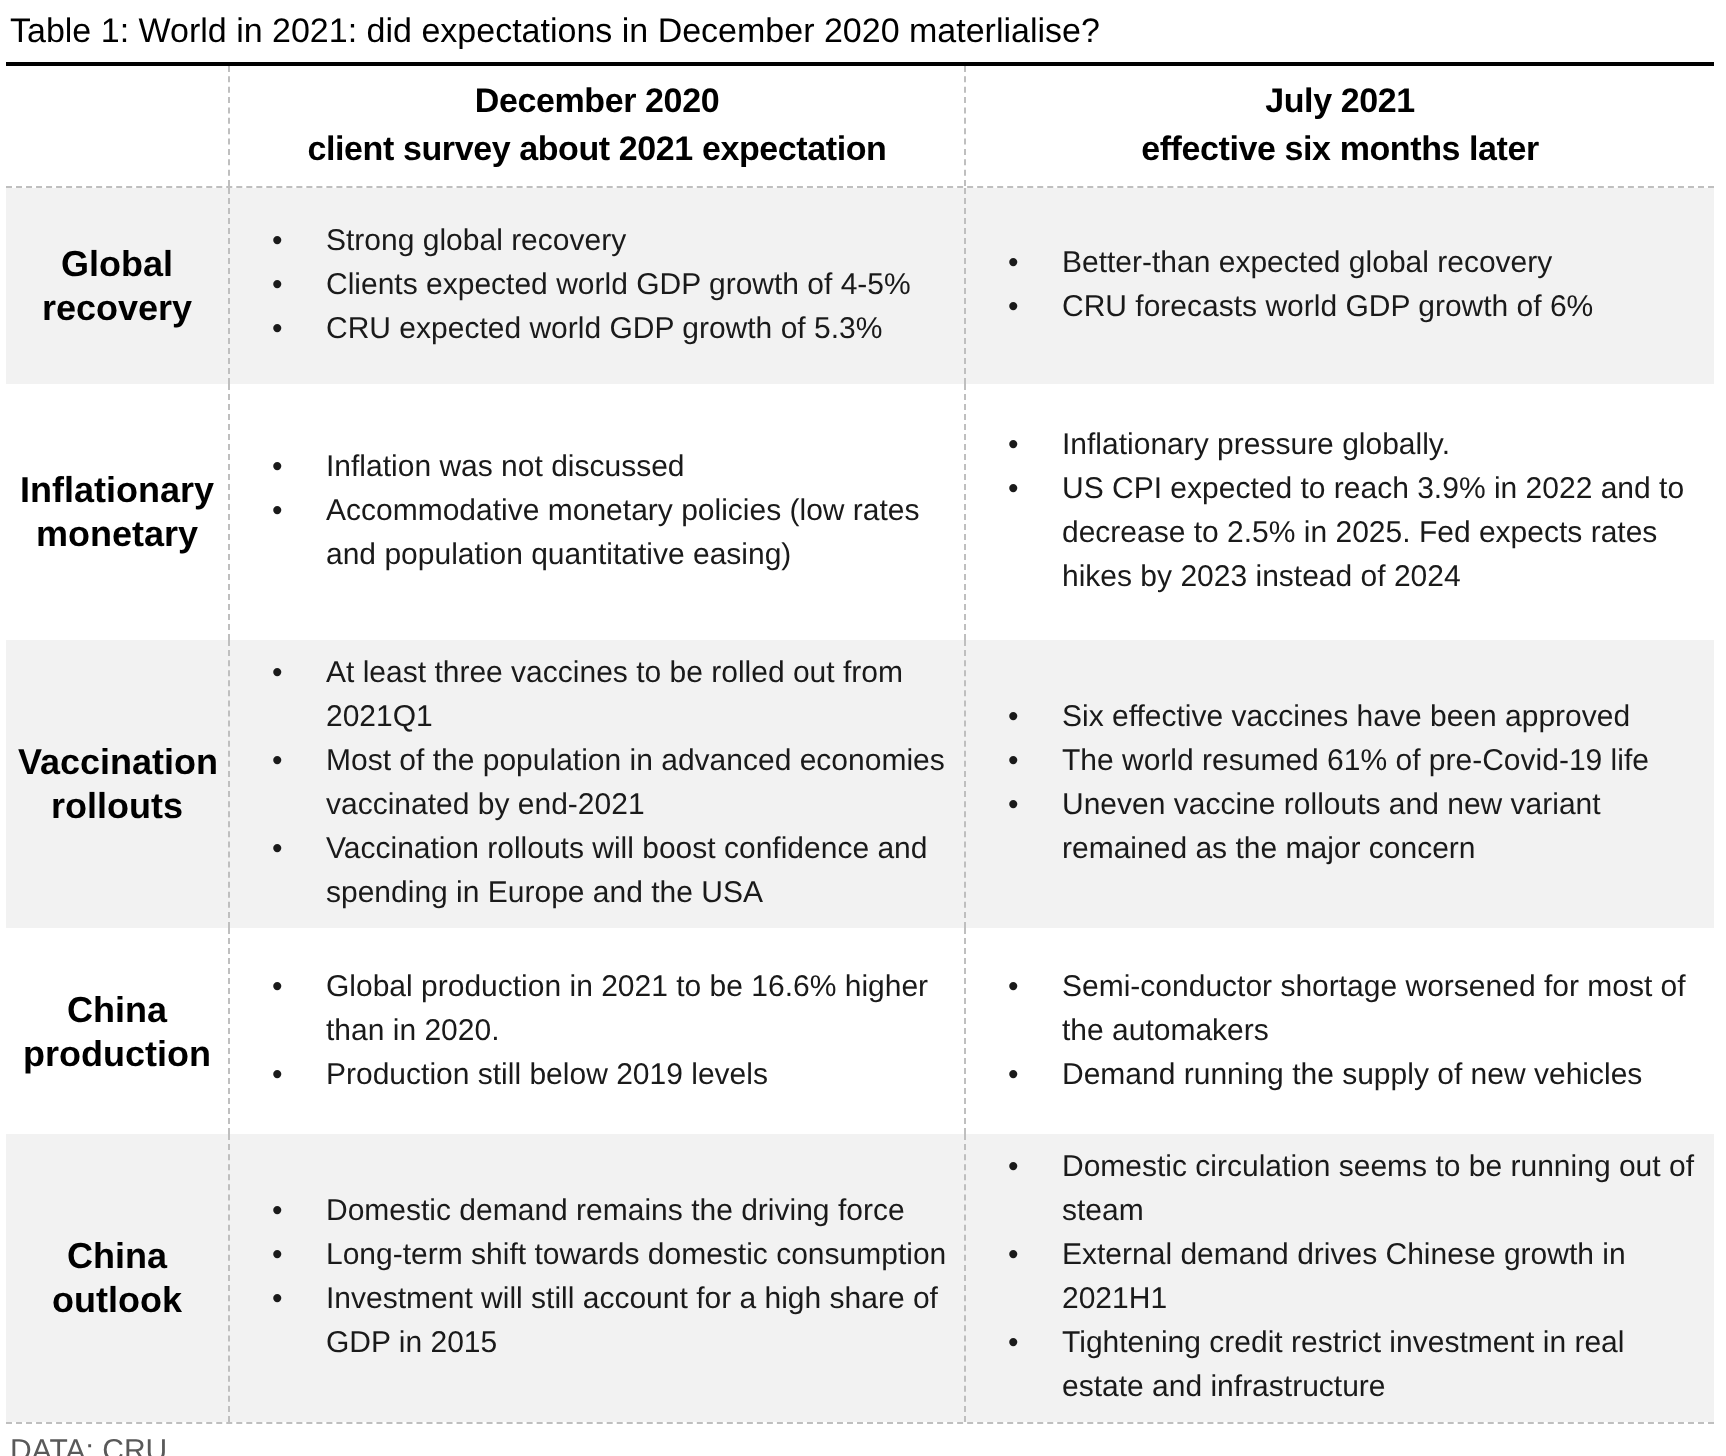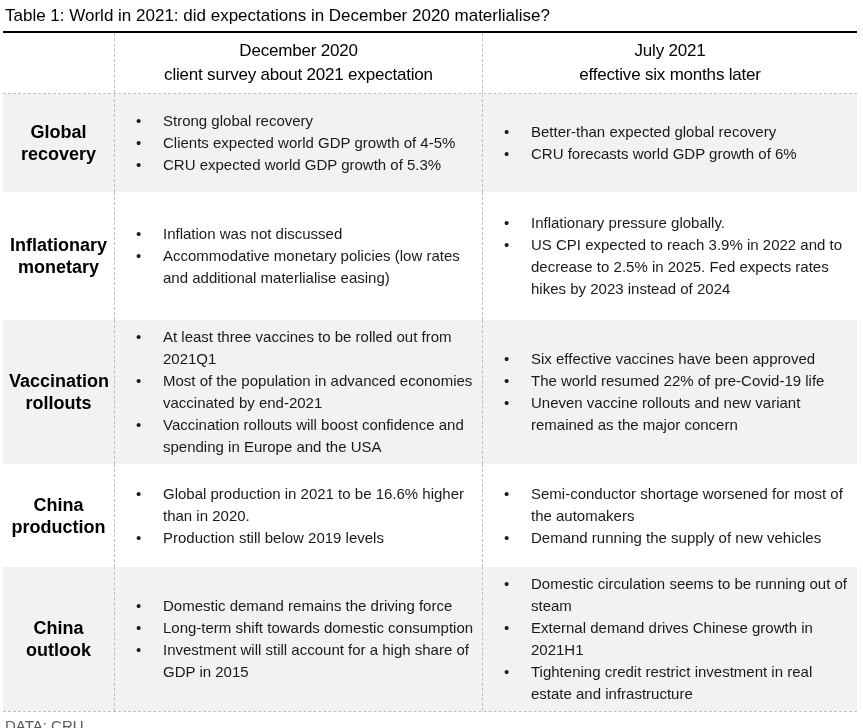--- a/index.html
+++ b/index.html
@@ -29,21 +29,21 @@
     border-bottom: 1px dashed #bfbfbf;
   }
   .thead {
     display: grid;
     grid-template-columns: 111px 368px 1fr;
     border-bottom: 1px dashed #bfbfbf;
     min-height: 60px;
   }
   .hcell {
     text-align: center;
-    font-weight: normal;
+    font-weight: bold;
     font-size: 17px;
     line-height: 24px;
     color: #000000;
     align-content: center;
     padding: 6px 4px;
     box-sizing: border-box;
     letter-spacing: -0.2px;
   }
   .vline { border-left: 1px dashed #bfbfbf; }
   .trow {
@@ -148,21 +148,21 @@
   <div class="trow">
     <div class="rlabel">Inflationary monetary</div>
     <div class="bcell vline dec">
       <ul class="blist">
               <li>
                 <span class="bullet">•</span>
                 <span>Inflation was not discussed</span>
               </li>
               <li>
                 <span class="bullet">•</span>
-                <span>Accommodative monetary policies (low rates and additional materlialise easing)</span>
+                <span>Accommodative monetary policies (low rates and population quantitative easing)</span>
               </li>
             </ul>
     </div>
     <div class="bcell vline jul">
       <ul class="blist">
               <li>
                 <span class="bullet">•</span>
                 <span>Inflationary pressure globally.</span>
               </li>
               <li>
@@ -192,21 +192,21 @@
             </ul>
     </div>
     <div class="bcell vline jul">
       <ul class="blist">
               <li>
                 <span class="bullet">•</span>
                 <span>Six effective vaccines have been approved</span>
               </li>
               <li>
                 <span class="bullet">•</span>
-                <span>The world resumed 22% of pre-Covid-19 life</span>
+                <span>The world resumed 61% of pre-Covid-19 life</span>
               </li>
               <li>
                 <span class="bullet">•</span>
                 <span>Uneven vaccine rollouts and new variant remained as the major concern</span>
               </li>
             </ul>
     </div>
   </div>
 
   <div class="trow">

